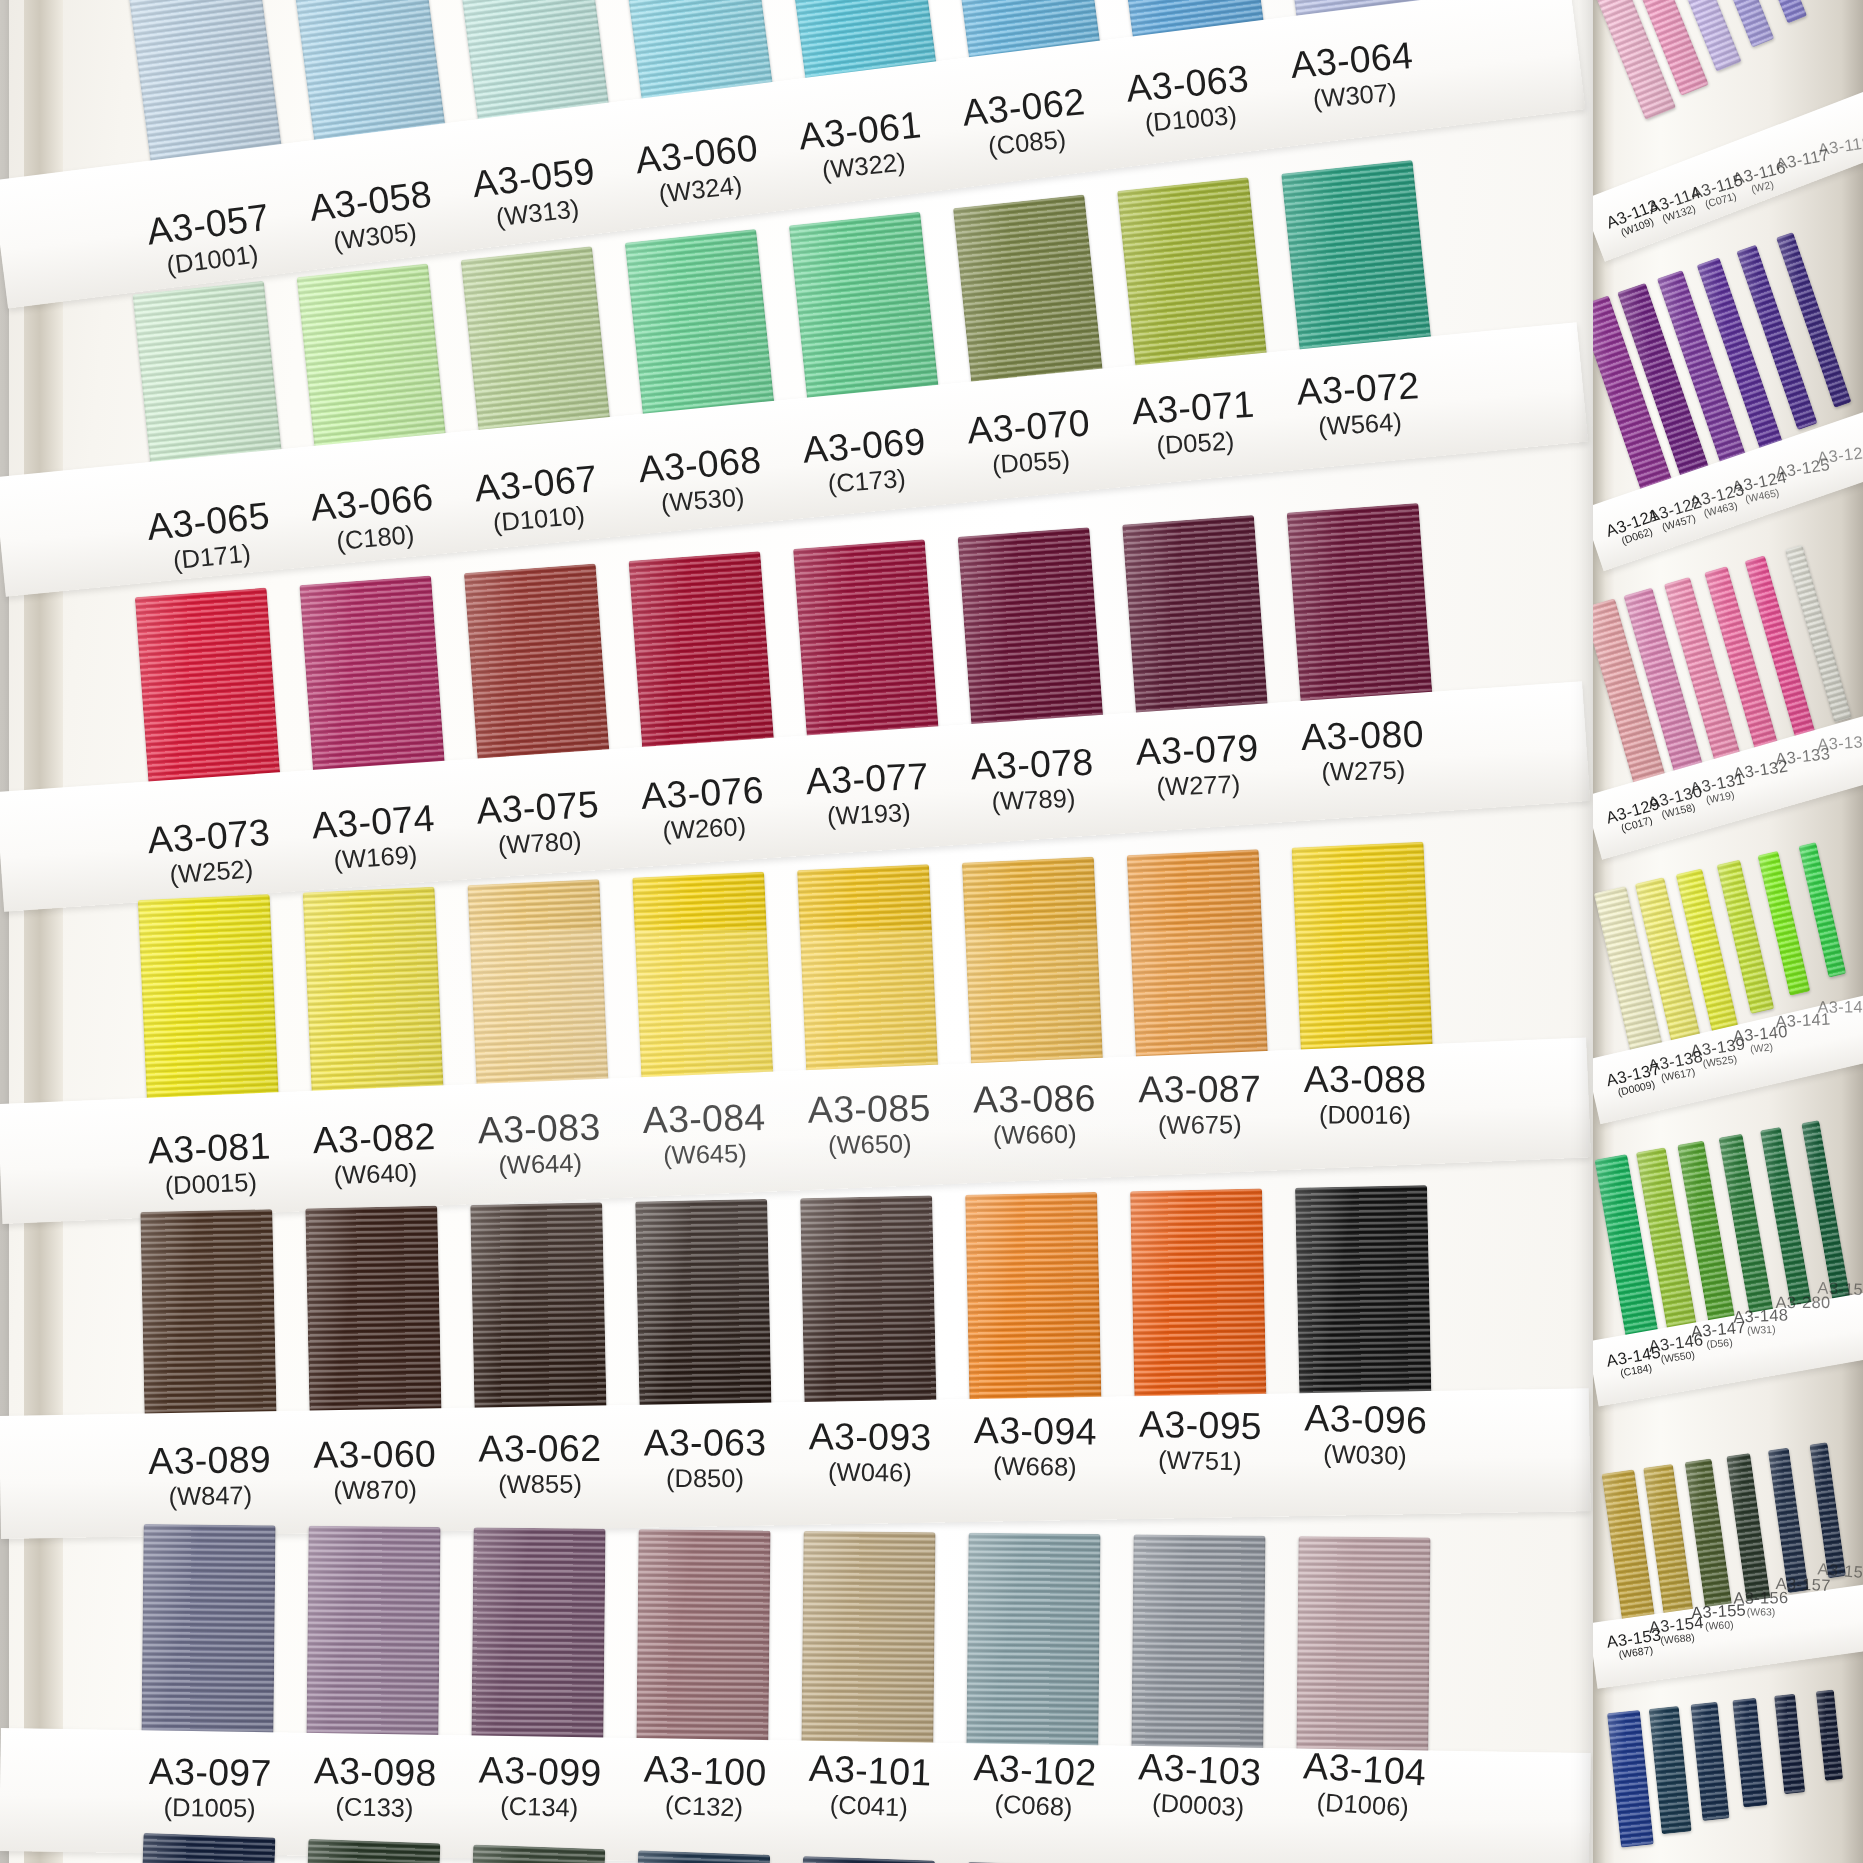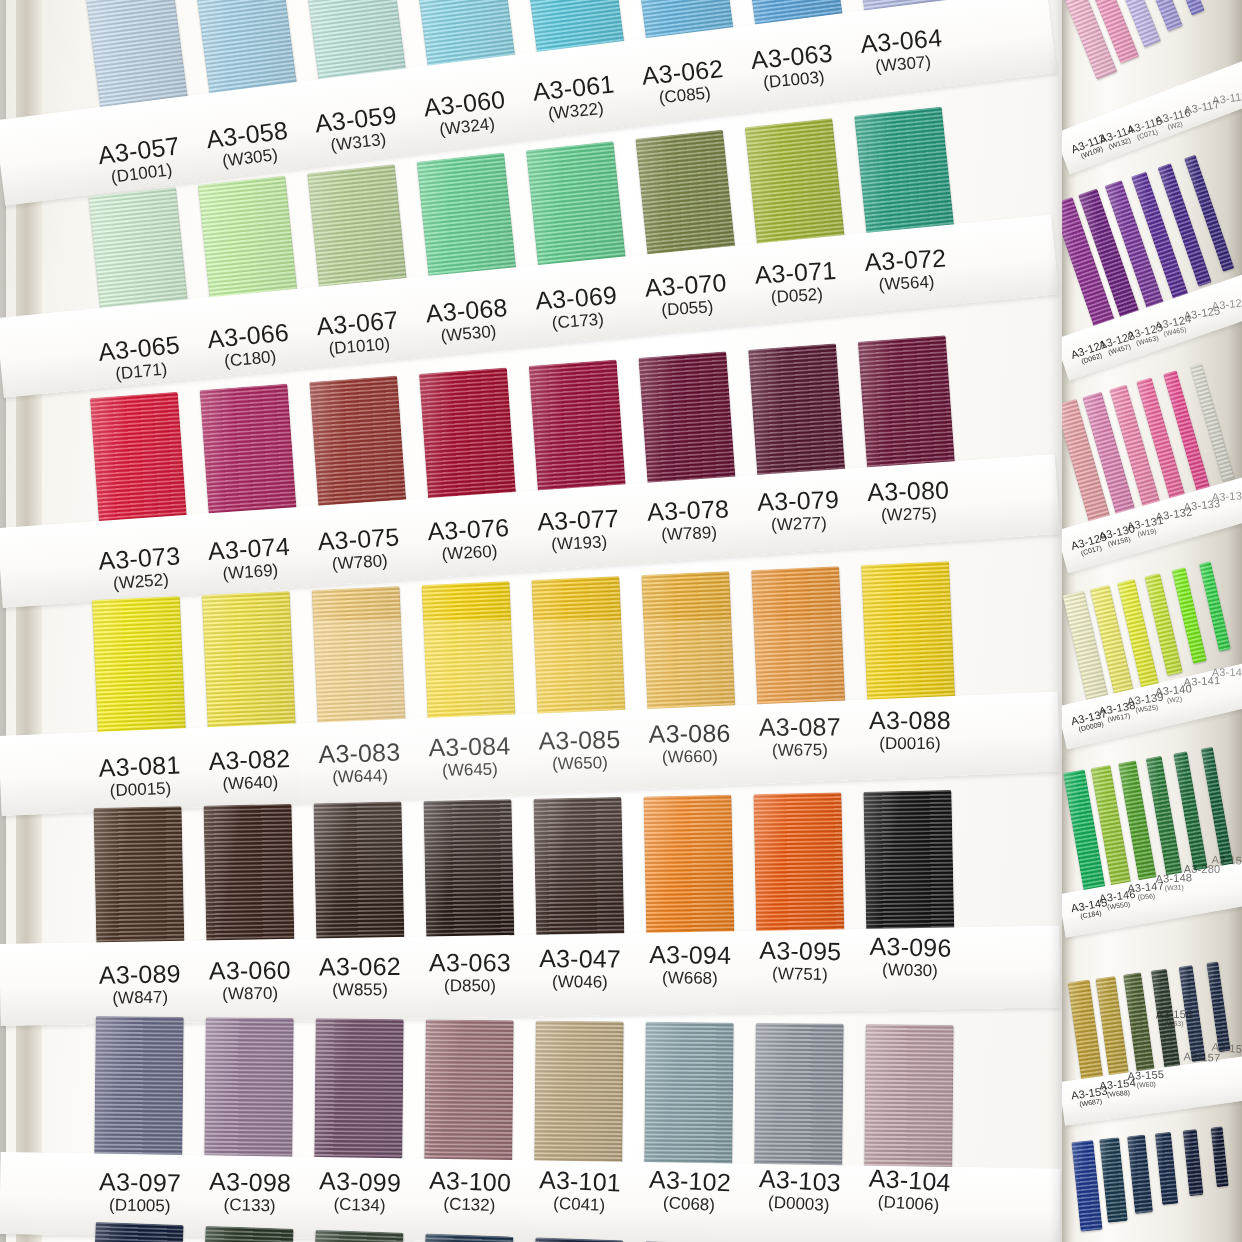--- a/index.html
+++ b/index.html
@@ -333,21 +333,21 @@
       </div>
       <div class="lbl" style="left: 297px; top: 958px; width: 126px; transform: rotate(-0.3deg) translateY(-3.8px);">
         <span class="code">A3-062</span>
         <span class="sub">(W855)</span>
       </div>
       <div class="lbl" style="left: 407px; top: 956px; width: 126px; transform: rotate(0.0499999deg) translateY(-5.7px);">
         <span class="code">A3-063</span>
         <span class="sub">(D850)</span>
       </div>
       <div class="lbl" style="left: 517px; top: 954px; width: 126px; transform: rotate(0.4deg) translateY(-7.6px);">
-        <span class="code">A3-047</span>
+        <span class="code">A3-093</span>
         <span class="sub">(W046)</span>
       </div>
       <div class="lbl" style="left: 627px; top: 952px; width: 126px; transform: rotate(0.75deg) translateY(-9.5px);">
         <span class="code">A3-094</span>
         <span class="sub">(W668)</span>
       </div>
       <div class="lbl" style="left: 737px; top: 950px; width: 126px; transform: rotate(1.1deg) translateY(-11.4px);">
         <span class="code">A3-095</span>
         <span class="sub">(W751)</span>
       </div>
@@ -589,21 +589,21 @@
           <span class="sub">(W687)</span>
         </div>
         <div class="lbl rlbl" style="left: 36px; top: 1097px; width: 40px; transform: rotate(-5.5deg); opacity: 0.9;">
           <span class="code">A3-154</span>
           <span class="sub">(W688)</span>
         </div>
         <div class="lbl rlbl" style="left: 64px; top: 1088px; width: 40px; transform: rotate(-3deg); opacity: 0.8;">
           <span class="code">A3-155</span>
           <span class="sub">(W60)</span>
         </div>
-        <div class="lbl rlbl" style="left: 92px; top: 1027px; width: 40px; transform: rotate(-0.5deg); opacity: 0.7;">
+        <div class="lbl rlbl" style="left: 92px; top: 1079px; width: 40px; transform: rotate(-0.5deg); opacity: 0.7;">
           <span class="code">A3-156</span>
           <span class="sub">(W63)</span>
         </div>
         <div class="lbl rlbl" style="left: 120px; top: 1070px; width: 40px; transform: rotate(2deg); opacity: 0.6;">
           <span class="code">A3-157</span>
           <span class="sub"></span>
         </div>
         <div class="lbl rlbl" style="left: 148px; top: 1061px; width: 40px; transform: rotate(4.5deg); opacity: 0.5;">
           <span class="code">A3-158</span>
           <span class="sub"></span>

